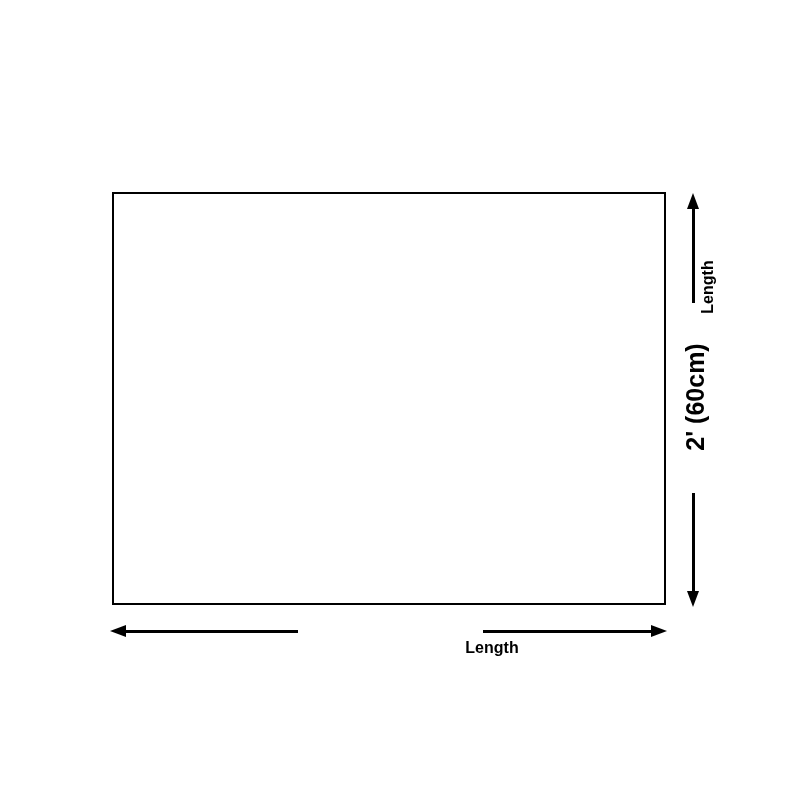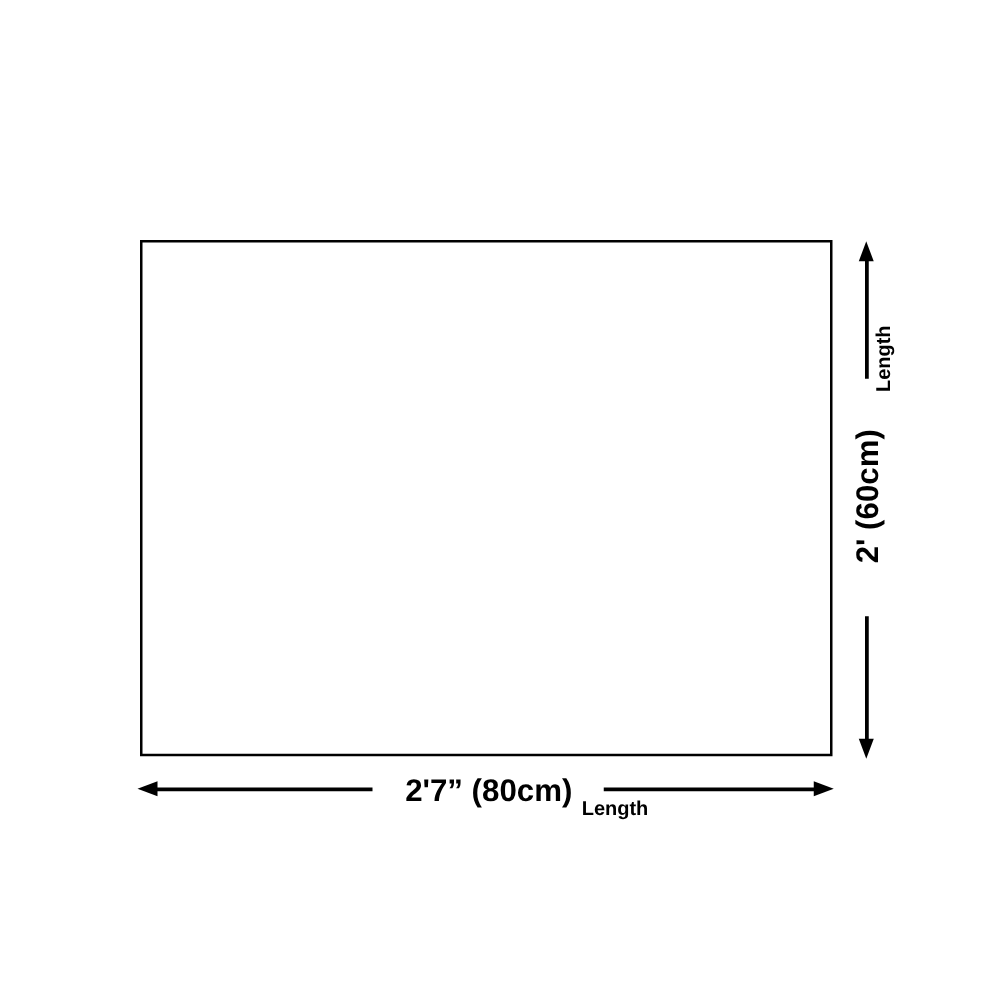--- a/index.html
+++ b/index.html
@@ -91,21 +91,20 @@
 </style>
 </head>
 <body>
 
 <div class="diagram">
 
   <div class="product-rect"></div>
 
   <div class="ah ah-left"></div>
   <div class="line h-line-left"></div>
-  <div class="dim-label width-value">2'7” (80cm)</div>
   <div class="line h-line-right"></div>
   <div class="ah ah-right"></div>
   <div class="dim-label width-name">Length</div>
 
   <div class="ah ah-up"></div>
   <div class="line v-line-top"></div>
   <div class="dim-label length-name">Length</div>
   <div class="dim-label length-value">2' (60cm)</div>
   <div class="line v-line-bottom"></div>
   <div class="ah ah-down"></div>

